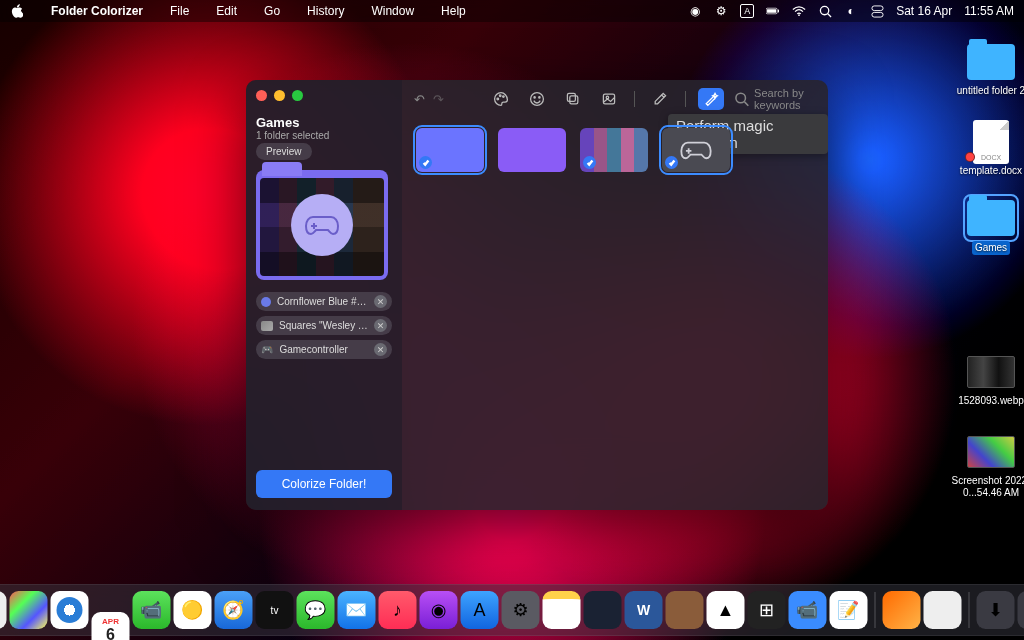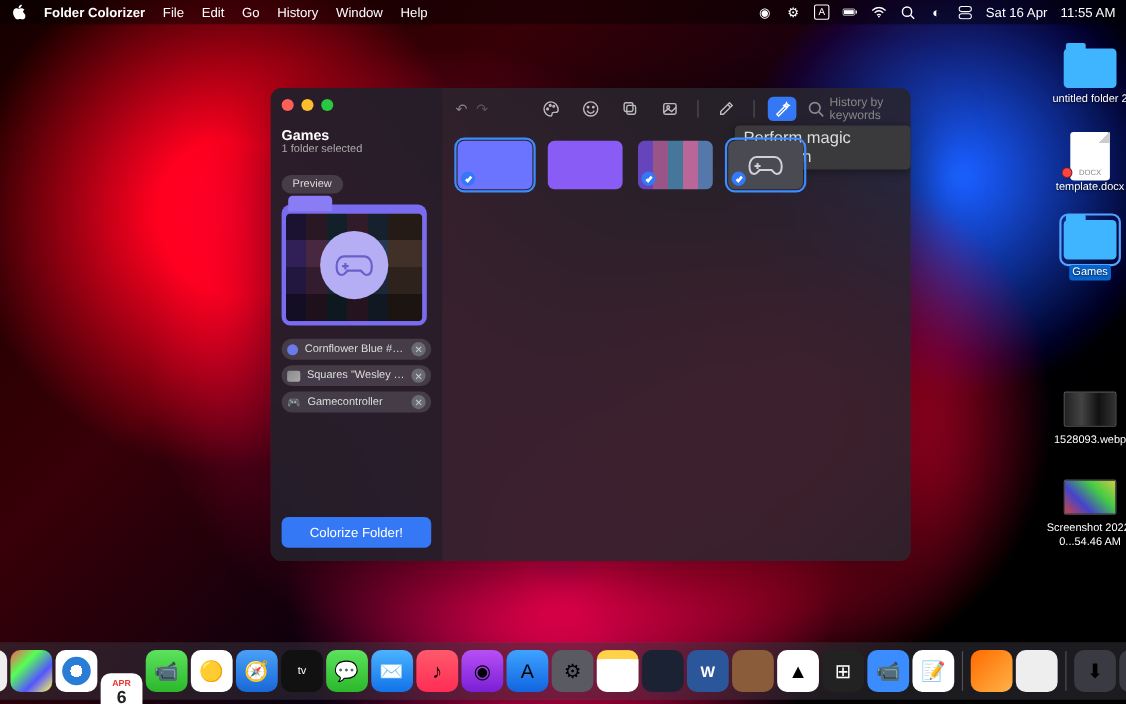--- a/index.html
+++ b/index.html
@@ -11,21 +11,21 @@
   radial-gradient(circle at 70% 60%, #ff1144 0%, transparent 30%),
   radial-gradient(circle at 50% 80%, #dd0055 0%, transparent 35%),
   radial-gradient(circle at 85% 25%, #3366dd 0%, transparent 20%),
   radial-gradient(circle at 40% 50%, #aa0044 0%, transparent 40%),
   linear-gradient(135deg, #1a0008 0%, #330011 30%, #0a0015 60%, #000 100%);
   filter: saturate(1.3) contrast(1.1);
 }
 
 
 .menubar { position: absolute; top: 0; left: 0; right: 0; height: 22px; background: rgba(0,0,0,0.4); backdrop-filter: blur(20px); display: flex; align-items: center; color: #fff; font-size: 12px; z-index: 100; padding: 0 10px; }
-.menubar-left { display: flex; align-items: center; gap: 16px; }
+.menubar-left { display: flex; align-items: center; gap: 27px; }
 .menubar-left .app-name { font-weight: 600; }
 .menubar-right { margin-left: auto; display: flex; align-items: center; gap: 12px; }
 .menubar-icon { width: 14px; height: 14px; display: inline-flex; align-items: center; justify-content: center; }
 .apple-logo svg { width: 12px; height: 14px; fill: #fff; }
 
 
 .desktop-icon { position: absolute; width: 80px; display: flex; flex-direction: column; align-items: center; color: #fff; font-size: 10px; text-align: center; cursor: default; }
 .desktop-icon .icon-shape { width: 48px; height: 40px; margin-bottom: 3px; display:flex;align-items:center;justify-content:center; }
 .desktop-icon .label { text-shadow: 0 1px 2px rgba(0,0,0,0.8); line-height: 1.2; }
 .folder-shape { width: 48px; height: 36px; background: #3fb4ff; border-radius: 4px; position: relative; }
@@ -38,21 +38,21 @@
 .selected-icon .label{background:#0964cc;border-radius:3px;padding:1px 3px;}
 .desktop-icon .cloud-dot{position:absolute;left:14px;top:30px;width:10px;height:10px;background:#ff4242;border-radius:50%;border:1px solid rgba(0,0,0,0.5);}
 
 
 .app-window { position: absolute; left: 246px; top: 80px; width: 582px; height: 430px; background: rgba(40,36,44,0.90); backdrop-filter: blur(30px); border-radius: 10px; box-shadow: 0 20px 60px rgba(0,0,0,0.6); display: flex; overflow: hidden; }
 .sidebar { width: 156px; background: rgba(32,28,40,0.6); display: flex; flex-direction: column; padding: 10px 10px 12px; }
 .traffic-lights { display: flex; gap: 7px; margin-bottom: 14px; }
 .traffic-light { width: 11px; height: 11px; border-radius: 50%; }
 .tl-close { background: #ff5f57; } .tl-min { background: #ffbd2e; } .tl-max { background: #28c840; }
 .sidebar .title { color: #fff; font-size: 13px; font-weight: 600; }
-.sidebar .subtitle { color: #aaa; font-size: 10px; margin-bottom: 18px; }
+.sidebar .subtitle { color: #aaa; font-size: 10px; margin-bottom: 2px; }
 .preview-pill { display:inline-flex; align-self:flex-start; background: rgba(120,120,130,0.35); color:#ddd; font-size:10px; padding:3px 10px; border-radius:9px; margin-bottom:10px;}
 .preview-folder { width:132px; height:110px; border-radius:8px; position:relative; margin-bottom:12px; background: #7a6cf0; }
 .preview-folder::before{content:'';position:absolute;top:-8px;left:6px;width:40px;height:14px;background:#8a7cf5;border-radius:4px 4px 0 0;}
 .preview-folder .mosaic{position:absolute;inset:8px 4px 4px 4px;border-radius:4px;background:
   linear-gradient(90deg,#6644bb 0 15%,#995588 15% 30%,#447799 30% 45%,#bb6699 45% 60%,#5577aa 60% 75%,#886655 75% 100%),
   linear-gradient(0deg,#333 0 25%,#555 25% 50%,#777 50% 75%,#444 75% 100%);
   background-blend-mode: multiply;}
 .preview-folder .controller-badge{position:absolute;left:50%;top:50%;transform:translate(-50%,-50%);width:62px;height:62px;border-radius:50%;background:#b6aef5;display:flex;align-items:center;justify-content:center;}
 .preview-folder .controller-badge svg{width:36px;height:24px;fill:none;stroke:#6a5ec9;stroke-width:2;}
 .tag-chip { display:flex;align-items:center;gap:6px;background:rgba(120,120,130,0.35);border-radius:10px;padding:3px 5px 3px 5px;margin-bottom:5px;font-size:10px;color:#ddd;}
@@ -286,21 +286,21 @@
       <div class="tool-icon active">
           <svg viewBox="0 0 20 20">
             <path d="M4 16L14 6l2 2L6 18z M15 3l1 2 2 1-2 1-1 2-1-2-2-1 2-1z"></path>
           </svg>
         </div>
       <div class="search">
         <svg viewBox="0 0 16 16">
             <circle cx="7" cy="7" r="5"></circle>
             <line x1="11" y1="11" x2="15" y2="15"></line>
           </svg>
-        <span>History by keywords</span>
+        <span>Search by keywords</span>
       </div>
     </div>
     <div class="tooltip" style="top:34px;left:422px;">Perform magic algorithm</div>
 
     <div class="results">
       <div class="result-card rc-blue sel">
         <div class="check">
             <svg viewBox="0 0 10 10">
               <path d="M2 5l2 2 4-5"></path>
             </svg>

